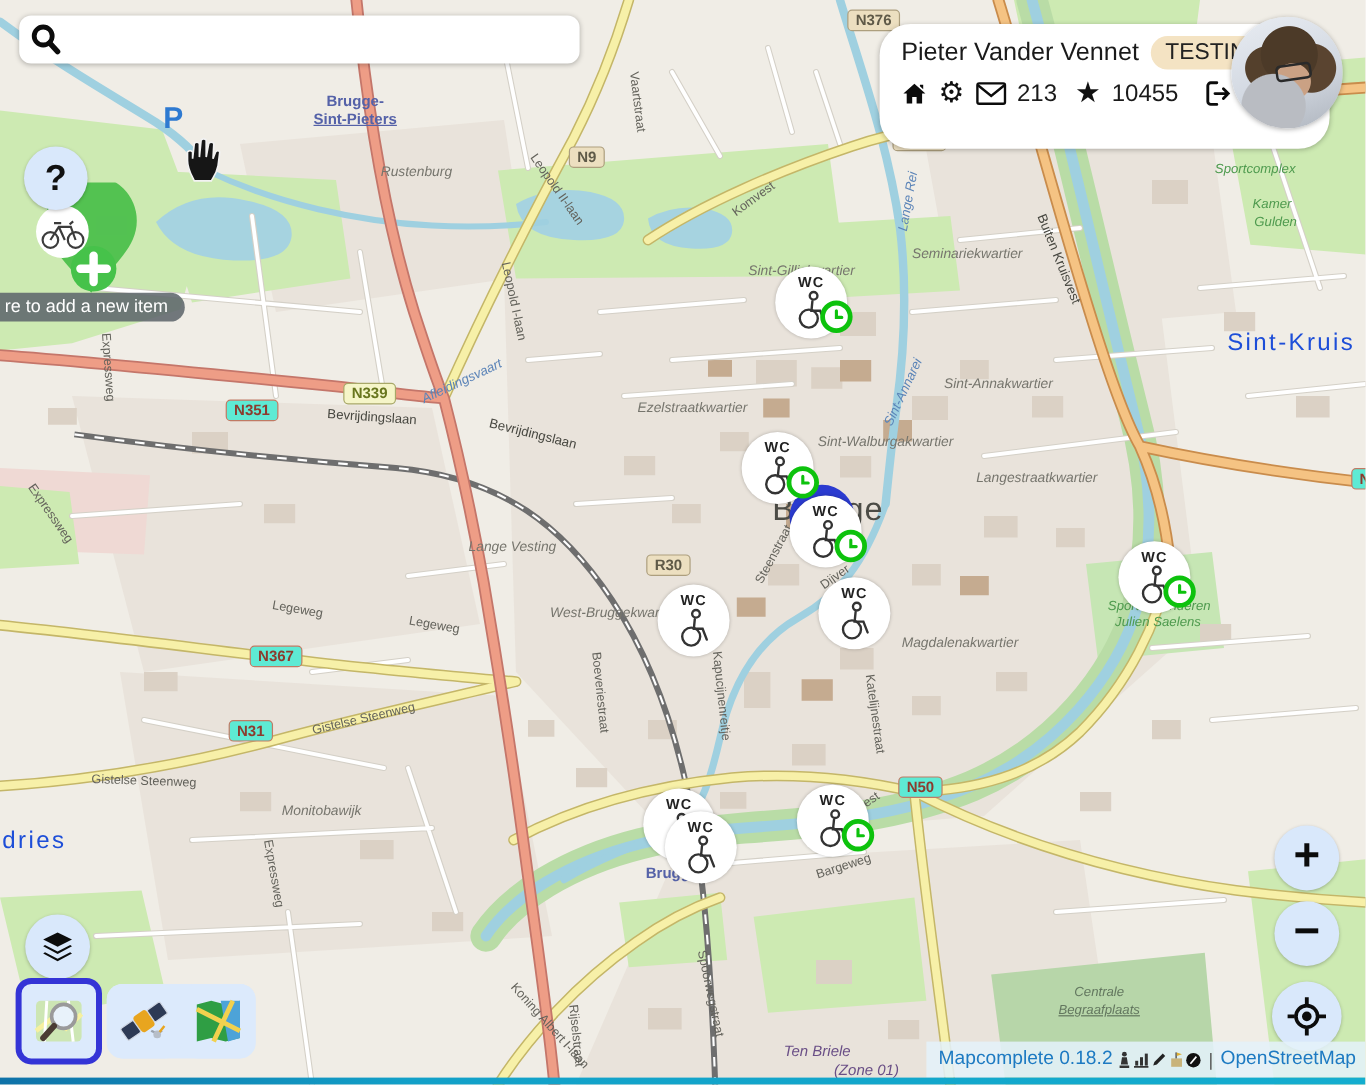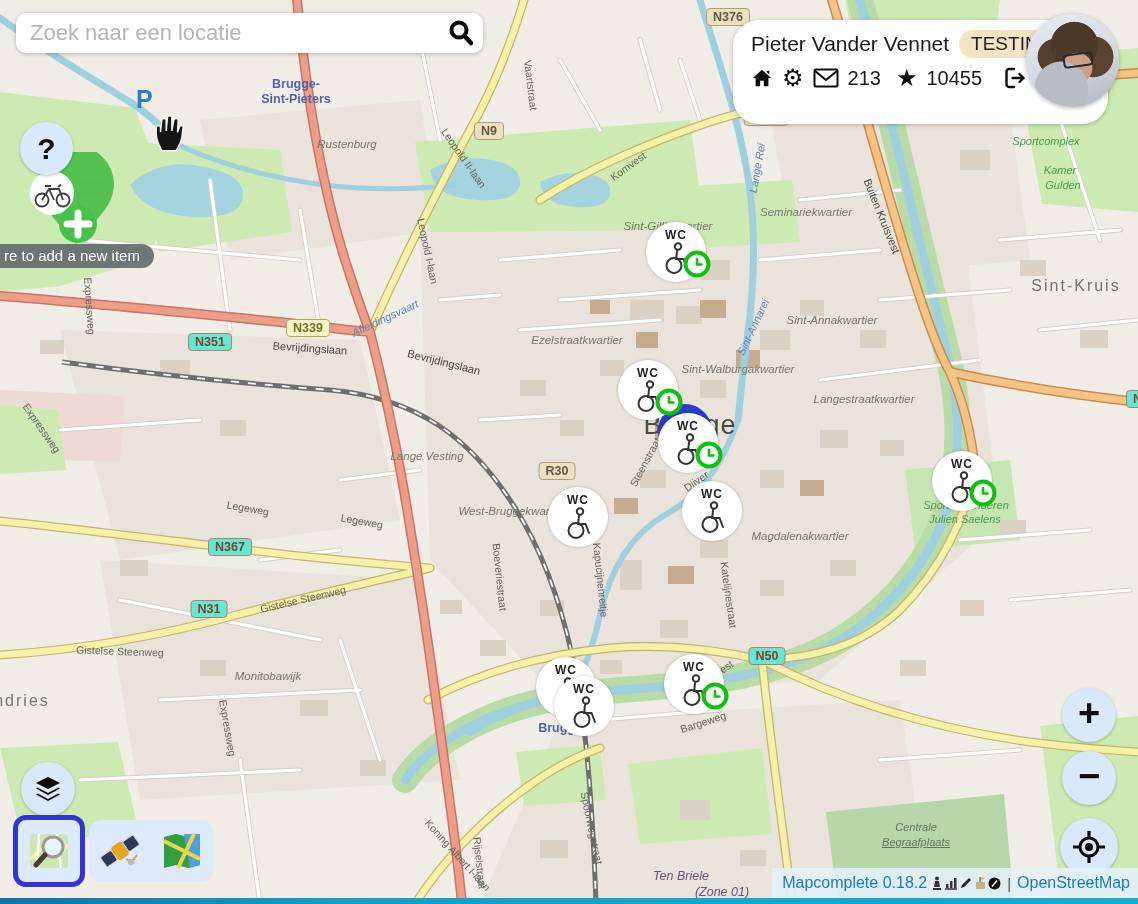--- a/index.html
+++ b/index.html
@@ -3,21 +3,21 @@
 <meta charset="utf-8">
 <style>
   html,body{margin:0;padding:0;}
   body{width:1138px;height:904px;overflow:hidden;font-family:"Liberation Sans",sans-serif;}
   #app{position:relative;width:1138px;height:904px;background:#f1eee8;overflow:hidden;}
   #map-canvas{position:absolute;inset:0;z-index:0;}
 
   
   .maplbl{position:absolute;white-space:nowrap;z-index:2;pointer-events:none;}
   .lbl-nb{color:#76756d;font-style:italic;font-size:11.5px;}
-  .lbl-nb-lg{color:#737373;font-size:16px;letter-spacing:2px;}
+  .lbl-nb-lg{color:#1d4ed8;font-size:20px;letter-spacing:2px;}
   .lbl-city{color:#4c4c46;font-size:27px;letter-spacing:1px;}
   .lbl-place{color:#5562a8;font-weight:bold;font-size:12.5px;}
   .lbl-water{color:#5b84b8;font-style:italic;font-size:11px;}
   .lbl-street{color:#63625b;font-size:10.5px;}
   .lbl-street-b{color:#474740;font-size:11px;}
   .lbl-green{color:#4e9a4e;font-style:italic;font-size:11px;}
   .lbl-ind{color:#6a4f86;font-style:italic;font-size:12.5px;}
   .lbl-cem{color:#63775f;font-style:italic;font-size:11px;}
   .lbl-parking{color:#2e7ad1;font-weight:bold;font-size:25px;}
 
@@ -178,21 +178,21 @@
       <div class="maplbl lbl-nb" style="left: 864px; top: 399px; transform: translate(-50%, -50%) rotate(0deg);">Langestraatkwartier</div>
       <div class="maplbl lbl-nb" style="left: 577px; top: 340px; transform: translate(-50%, -50%) rotate(0deg);">Ezelstraatkwartier</div>
       <div class="maplbl lbl-nb" style="left: 800px; top: 536px; transform: translate(-50%, -50%) rotate(0deg);">Magdalenakwartier</div>
       <div class="maplbl lbl-nb" style="left: 512px; top: 511px; transform: translate(-50%, -50%) rotate(0deg);">West-Bruggekwartier</div>
       <div class="maplbl lbl-nb" style="left: 427px; top: 456px; transform: translate(-50%, -50%) rotate(0deg);">Lange Vesting</div>
       <div class="maplbl lbl-nb" style="left: 268px; top: 676px; transform: translate(-50%, -50%) rotate(0deg);">Monitobawijk</div>
       <div class="maplbl lbl-nb-lg" style="left: 22px; top: 701px; transform: translate(-50%, -50%) rotate(0deg);">ndries</div>
       <div class="maplbl lbl-nb-lg" style="left: 1076px; top: 286px; transform: translate(-50%, -50%) rotate(0deg);">Sint-Kruis</div>
       <div class="maplbl lbl-city" style="left: 690px; top: 425px; transform: translate(-50%, -50%) rotate(0deg);">Brugge</div>
       <div class="maplbl lbl-place" style="left: 296px; top: 84px; transform: translate(-50%, -50%) rotate(0deg);">Brugge-</div>
-      <div class="maplbl lbl-place" style="left: 296px; top: 99px; transform: translate(-50%, -50%) rotate(0deg);">Sint-Pieters</div>
+      <div class="maplbl lbl-place" style="left: 296px; top: 99px; transform: translate(-50%, -50%) rotate(0deg); text-decoration: underline;">Sint-Pieters</div>
       <div class="maplbl lbl-place" style="left: 560px; top: 728px; transform: translate(-50%, -50%) rotate(0deg);">Brugge</div>
       <div class="maplbl lbl-water" style="left: 757px; top: 168px; transform: translate(-50%, -50%) rotate(-80deg);">Lange Rei</div>
       <div class="maplbl lbl-water" style="left: 753px; top: 327px; transform: translate(-50%, -50%) rotate(-65deg);">Sint-Annarei</div>
       <div class="maplbl lbl-water" style="left: 385px; top: 318px; transform: translate(-50%, -50%) rotate(-25deg);">Afleidingsvaart</div>
       <div class="maplbl lbl-green" style="left: 1046px; top: 141px; transform: translate(-50%, -50%) rotate(0deg);">Sportcomplex</div>
       <div class="maplbl lbl-green" style="left: 1063px; top: 156px; transform: translate(-50%, -50%) rotate(0deg); margin-top: 29px;">Gulden</div>
       <div class="maplbl lbl-green" style="left: 1060px; top: 170px; transform: translate(-50%, -50%) rotate(0deg);">Kamer</div>
       <div class="maplbl lbl-green" style="left: 966px; top: 505px; transform: translate(-50%, -50%) rotate(0deg);">Sport Vlaanderen</div>
       <div class="maplbl lbl-green" style="left: 965px; top: 519px; transform: translate(-50%, -50%) rotate(0deg);">Julien Saelens</div>
       <div class="maplbl lbl-ind" style="left: 681px; top: 876px; transform: translate(-50%, -50%) rotate(0deg); text-align: center;">Ten Briele</div>
@@ -324,21 +324,20 @@
           <path d="M18 10 L17.2 18 L24.5 18 L28 27"></path>
           <circle cx="15" cy="24.5" r="7.5"></circle>
         </svg>
       </div>
       <div class="clock-badge" style="left: 715px; top: 696px;"><svg width="19" height="19" viewBox="0 0 19 19" fill="none" stroke="#0dc20d" stroke-width="2.6" stroke-linecap="round">
           <path d="M9.5 4.5 V10 H14"></path>
         </svg></div>
     </div>
 
   <div class="searchbar">
-    <input type="text" placeholder="Zoek naar een locatie" style="">
     <div class="search-btn">
       <svg width="30" height="30" viewBox="0 0 30 30">
         <circle cx="13" cy="12" r="7.5" fill="none" stroke="#0c0c0c" stroke-width="4"></circle>
         <line x1="18.5" y1="18" x2="25" y2="25" stroke="#0c0c0c" stroke-width="4.5" stroke-linecap="round"></line>
       </svg>
     </div>
   </div>
 
   <div class="userpanel">
     <div class="user-name-row">

